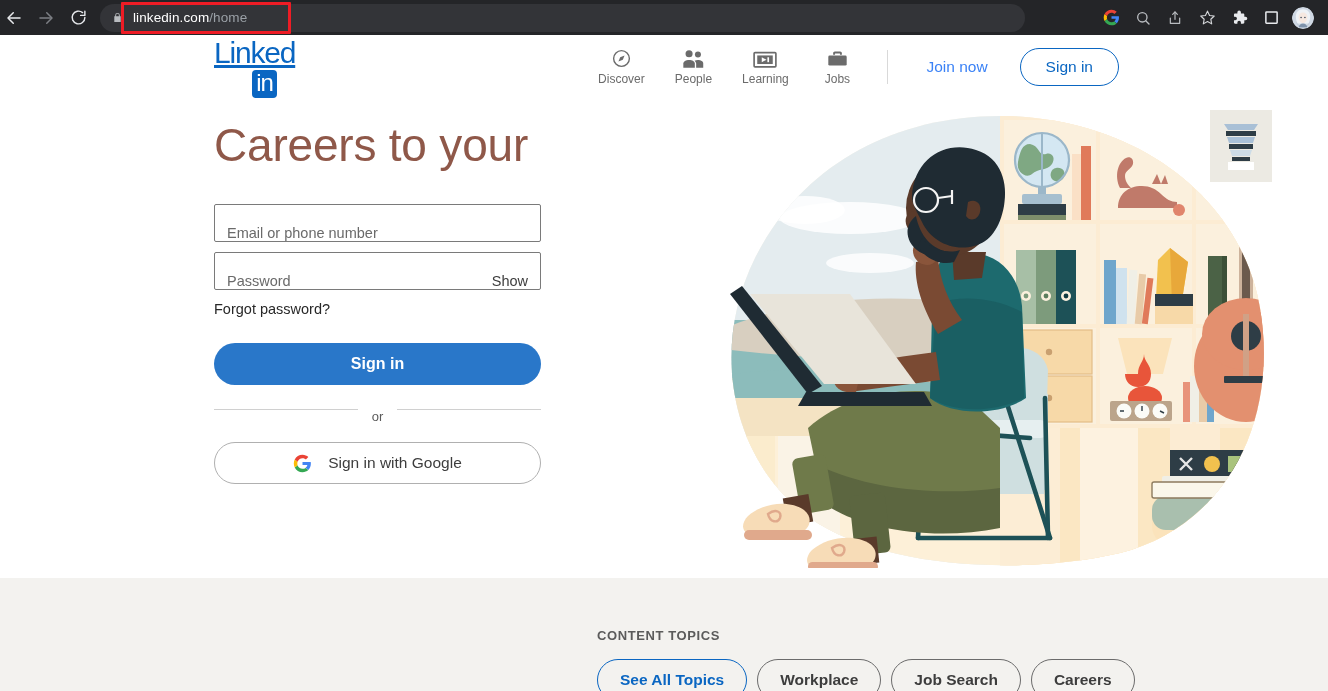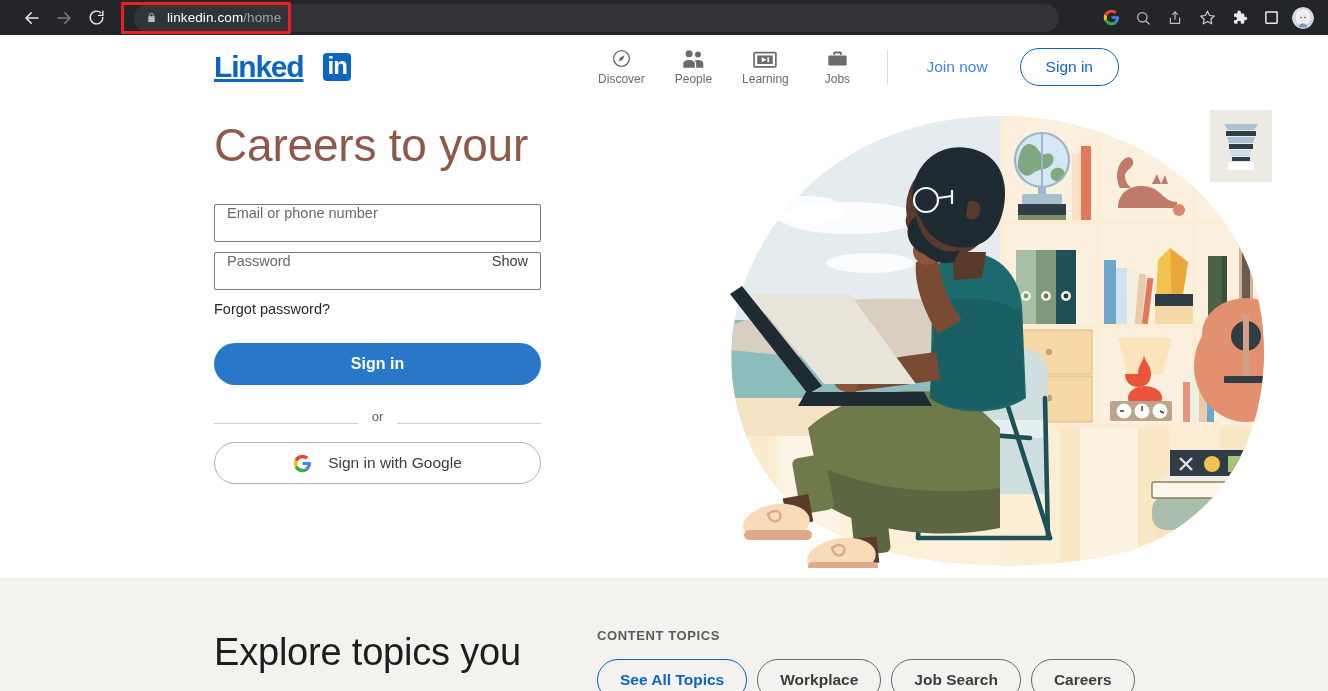--- a/index.html
+++ b/index.html
@@ -10,22 +10,21 @@
     background: #ffffff;
   }
 
   
   .browser-bar {
     position: relative;
     height: 35px;
     background: #242528;
     display: flex;
     align-items: center;
-    padding: 0 18px;
-    gap: 16px;
+    padding: 0 0;
   }
   .nav-btns { display: flex; align-items: center; gap: 4px; }
   .nav-btn {
     width: 28px; height: 28px;
     display: flex; align-items: center; justify-content: center;
     border-radius: 50%;
   }
   .nav-btn svg { display: block; }
 
   .omnibox {
@@ -79,22 +78,22 @@
   
   .li-header {
     height: 63px;
     background: #fff;
     display: flex;
     align-items: center;
     padding-left: 214px;
   }
   .li-logo {
     display: flex; align-items: center;
-    font-size: 30px; font-weight: bold;
-    color: #0a66c2; letter-spacing: -1.2px;
+    font-size: 30px; font-weight: normal;
+    color: #0a66c2; letter-spacing: -1.2px; flex-direction: column;
   }
   .li-logo .in-box {
     background: #0a66c2; color: #fff;
     border-radius: 4px;
     font-size: 24px;
     padding: 1px 4px 3px 4px;
     margin-left: 20px;
     line-height: 1;
     letter-spacing: -1px;
     text-align: right;
@@ -164,21 +163,21 @@
   }
 
   .form-wrap { margin-top: 32px; width: 327px; }
   .field {
     position: relative;
     height: 38px;
     border: 1px solid #7a7a7a;
     border-radius: 2px;
     margin-bottom: 10px;
     display: flex;
-    align-items: flex-start;
+    align-items: flex-end;
     padding: 0 12px;
     background: #fff;
   }
   .field input {
     border: none; outline: none;
     font-size: 14.5px;
     font-family: "Liberation Sans", sans-serif;
     color: #1d1d1d;
     width: 100%;
     background: transparent;
@@ -204,21 +203,21 @@
     width: 327px; height: 42px;
     margin-top: 25px;
     background: #2977c9;
     color: #fff;
     border: none; border-radius: 24px;
     font-size: 16px; font-weight: bold;
     font-family: "Liberation Sans", sans-serif;
     cursor: pointer;
   }
   .or-row {
-    display: flex; align-items: flex-end;
+    display: flex; align-items: flex-start;
     width: 327px;
     margin-top: 24px;
   }
   .or-line { flex: 1; height: 1px; background: #d0d0d0; }
   .or-text { font-size: 13px; color: #5a5a5a; padding: 0 14px; }
   .google-btn {
     width: 327px; height: 42px;
     margin-top: 18px;
     background: #fff;
     border: 1px solid #b0b0b0;
@@ -661,21 +660,20 @@
       <path d="M268 104 c8 -4 14 2 12 10 c-2 8 -10 10 -14 4 z" fill="#5a3a2a"></path>
 
       <path d="M42 188 L122 288 L108 296 L30 196 Z" fill="#1f2b33"></path>
       <path d="M106 294 L224 294 L232 308 L98 308 Z" fill="#1f2b33"></path>
       <path d="M50 196 L124 286 L216 286 L150 196 Z" fill="#e8e4da"></path>
     </svg>
   </div>
 </div>
 
 <div class="explore">
-  <h2 class="explore-title">Explore topics you</h2>
   <div class="topics-label">CONTENT TOPICS</div>
   <div class="topic-pills">
     <button class="pill active">See All Topics</button>
     <button class="pill normal">Workplace</button>
     <button class="pill normal">Job Search</button>
     <button class="pill normal">Careers</button>
   </div>
 </div>
 
 </body></html>

